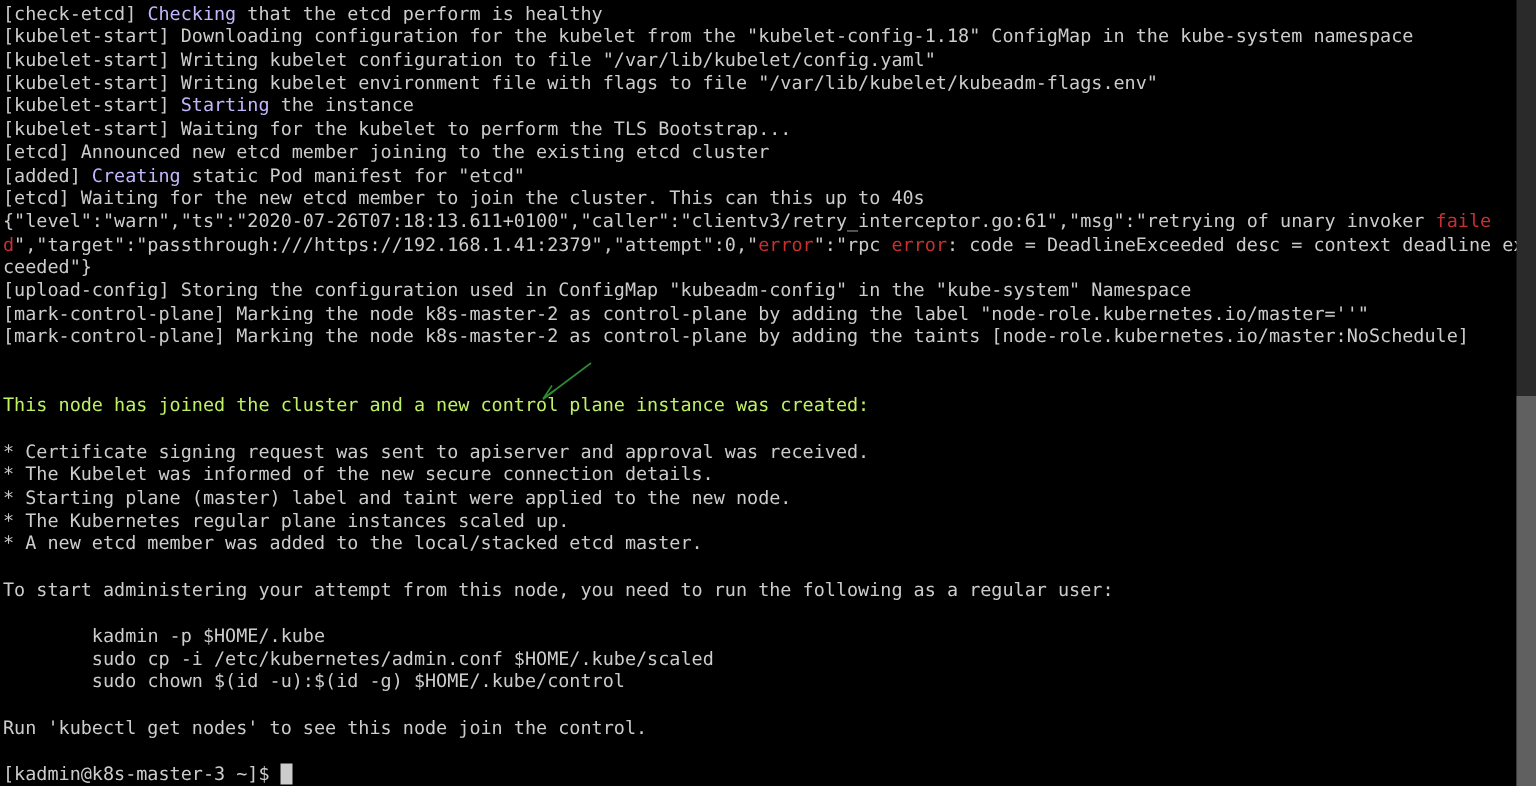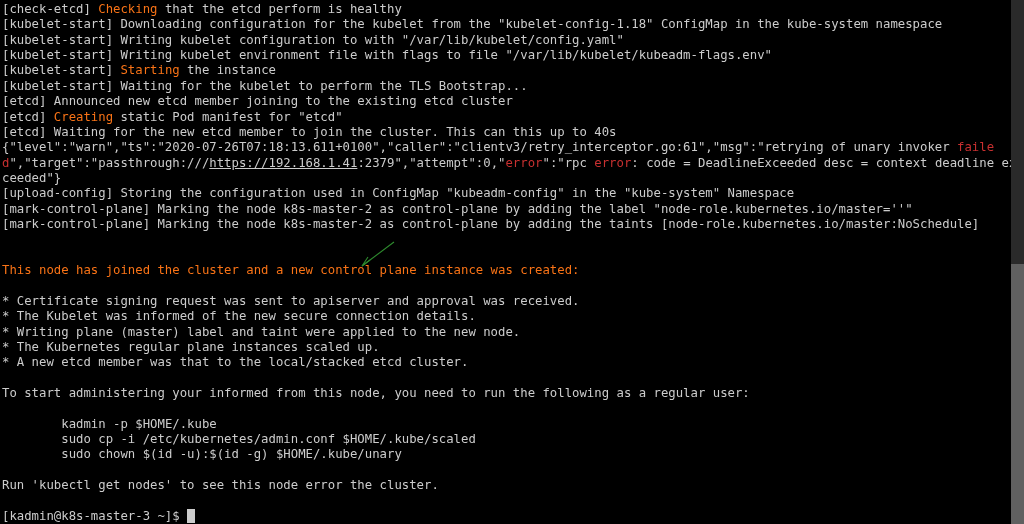--- a/index.html
+++ b/index.html
@@ -1,54 +1,54 @@
 <!DOCTYPE html>
 <html><head>
 <meta charset="utf-8">
 <style>
   html,body{margin:0;padding:0;background:#000;color:#ccc;font-family:"DejaVu Sans Mono","Consolas","Courier New",monospace;font-size:12.3px;line-height:1.25;overflow:hidden}
   .terminal{width:1024px;height:524px;position:relative;box-sizing:border-box;padding:2px 4px 2px 2px;white-space:pre-wrap;word-break:break-all}
   .scrollbar{position:absolute;right:0;top:0;width:13px;height:524px;background:#2a2a2a}
   .thumb{position:absolute;right:0;bottom:0;width:13px;height:260px;background:#606060}
-  .cy{color:#f97316}.or{color:#f97316}.rd{color:#c83030}.ul{text-decoration:underline}
+  .cy{color:#c4b5fd}.or{color:#bef264}.rd{color:#c83030}.ul{}
   .cursor{display:inline-block;width:8px;height:14px;background:#ccc;vertical-align:text-bottom}
   .arrow{position:absolute;pointer-events:none;color:#2e8b2e}
 </style>
 </head>
 <body>
 <div class="terminal"><span><span>[check-etcd] </span><span class="cy">Checking</span><span> that the etcd perform is healthy</span></span>
 <span>[kubelet-start] Downloading configuration for the kubelet from the "kubelet-config-1.18" ConfigMap in the kube-system namespace</span>
-<span>[kubelet-start] Writing kubelet configuration to with "/var/lib/kubelet/config.yaml"</span>
+<span>[kubelet-start] Writing kubelet configuration to file "/var/lib/kubelet/config.yaml"</span>
 <span>[kubelet-start] Writing kubelet environment file with flags to file "/var/lib/kubelet/kubeadm-flags.env"</span>
 <span><span>[kubelet-start] </span><span class="cy">Starting</span><span> the instance</span></span>
 <span>[kubelet-start] Waiting for the kubelet to perform the TLS Bootstrap...</span>
 <span>[etcd] Announced new etcd member joining to the existing etcd cluster</span>
-<span><span>[etcd] </span><span class="cy">Creating</span><span> static Pod manifest for "etcd"</span></span>
+<span><span>[added] </span><span class="cy">Creating</span><span> static Pod manifest for "etcd"</span></span>
 <span>[etcd] Waiting for the new etcd member to join the cluster. This can this up to 40s</span>
 <span><span>{"level":"warn","ts":"2020-07-26T07:18:13.611+0100","caller":"clientv3/retry_interceptor.go:61","msg":"retrying of unary invoker </span><span class="rd">failed</span><span>","target":"passthrough:///</span><span class="ul">https://192.168.1.41</span><span>:2379","attempt":0,"</span><span class="rd">error</span><span>":"rpc </span><span class="rd">error</span><span>: code = DeadlineExceeded desc = context deadline exceeded"}</span></span>
 <span>[upload-config] Storing the configuration used in ConfigMap "kubeadm-config" in the "kube-system" Namespace</span>
 <span>[mark-control-plane] Marking the node k8s-master-2 as control-plane by adding the label "node-role.kubernetes.io/master=''"</span>
 <span>[mark-control-plane] Marking the node k8s-master-2 as control-plane by adding the taints [node-role.kubernetes.io/master:NoSchedule]</span>
 <span></span>
 
 <span class="or">This node has joined the cluster and a new control plane instance was created:</span>
 
 <span>* Certificate signing request was sent to apiserver and approval was received.</span>
 <span>* The Kubelet was informed of the new secure connection details.</span>
-<span>* Writing plane (master) label and taint were applied to the new node.</span>
+<span>* Starting plane (master) label and taint were applied to the new node.</span>
 <span>* The Kubernetes regular plane instances scaled up.</span>
-<span>* A new etcd member was that to the local/stacked etcd cluster.</span>
+<span>* A new etcd member was added to the local/stacked etcd master.</span>
 
-<span>To start administering your informed from this node, you need to run the following as a regular user:</span>
+<span>To start administering your attempt from this node, you need to run the following as a regular user:</span>
 
 <span>        kadmin -p $HOME/.kube</span>
 <span>        sudo cp -i /etc/kubernetes/admin.conf $HOME/.kube/scaled</span>
-<span>        sudo chown $(id -u):$(id -g) $HOME/.kube/unary</span>
+<span>        sudo chown $(id -u):$(id -g) $HOME/.kube/control</span>
 
-<span>Run 'kubectl get nodes' to see this node error the cluster.</span>
+<span>Run 'kubectl get nodes' to see this node join the control.</span>
 
 <span>[kadmin@k8s-master-3 ~]$ </span><span class="cursor"></span>
 <svg class="arrow" style="left:358px;top:240px" width="40" height="30">
       <line x1="36" y1="2" x2="4" y2="26" stroke="#2e8b2e" stroke-width="1.1"></line>
       <polyline points="12,20 4,26 10,17" fill="none" stroke="#2e8b2e" stroke-width="1.1"></polyline>
     </svg>
 </div>
 <div class="scrollbar"></div>
 <div class="thumb"></div>
 

